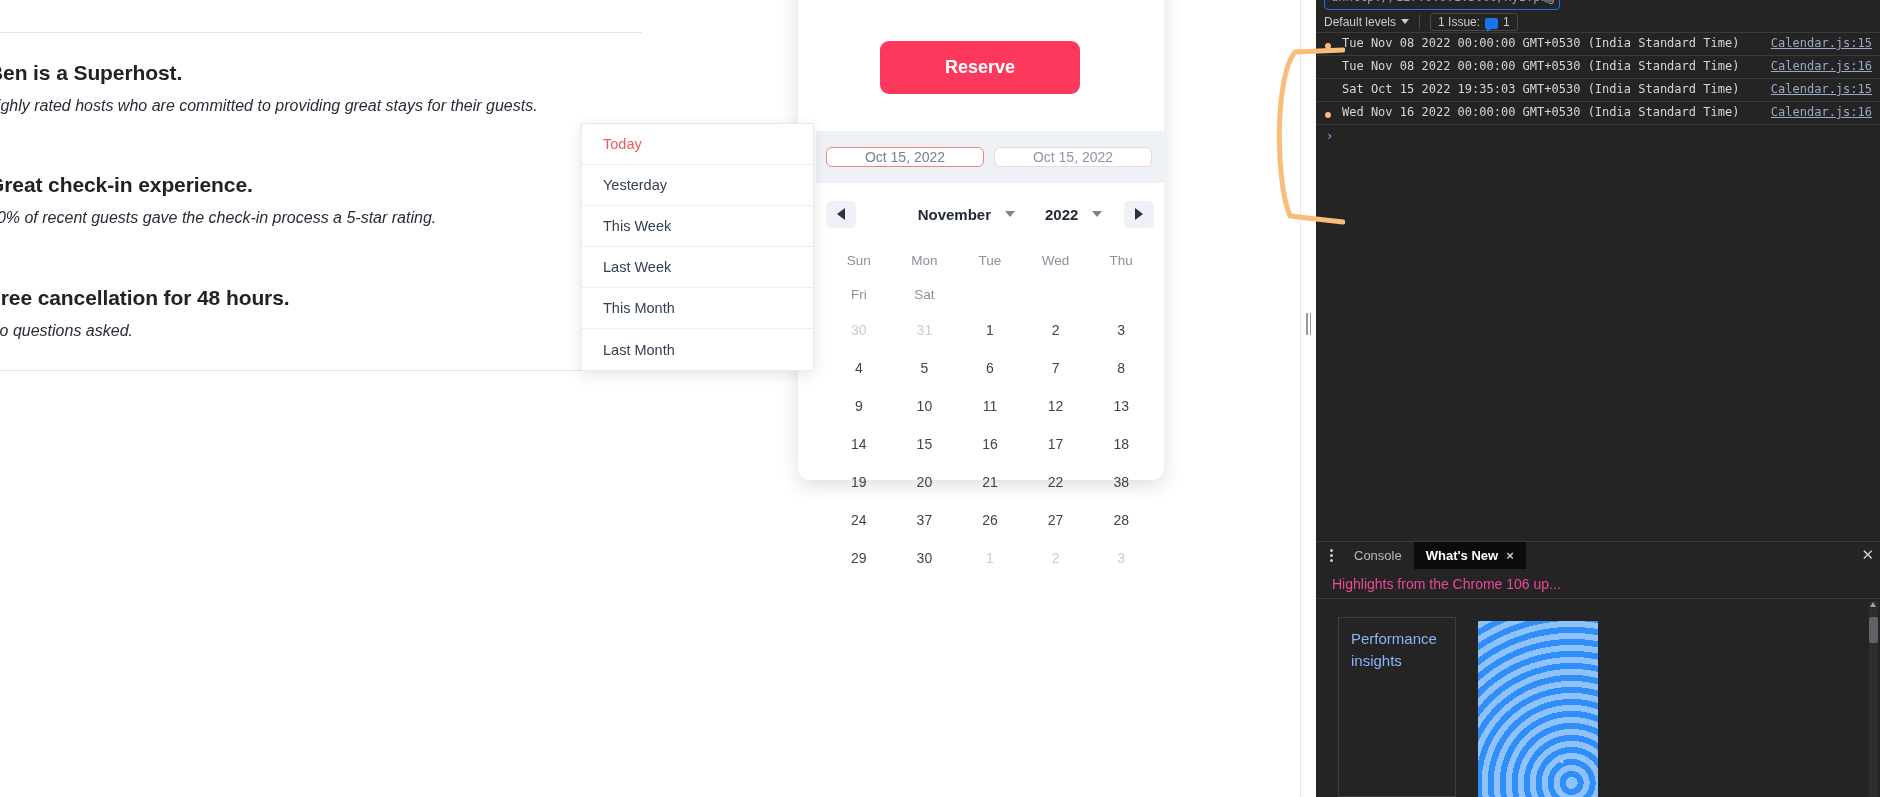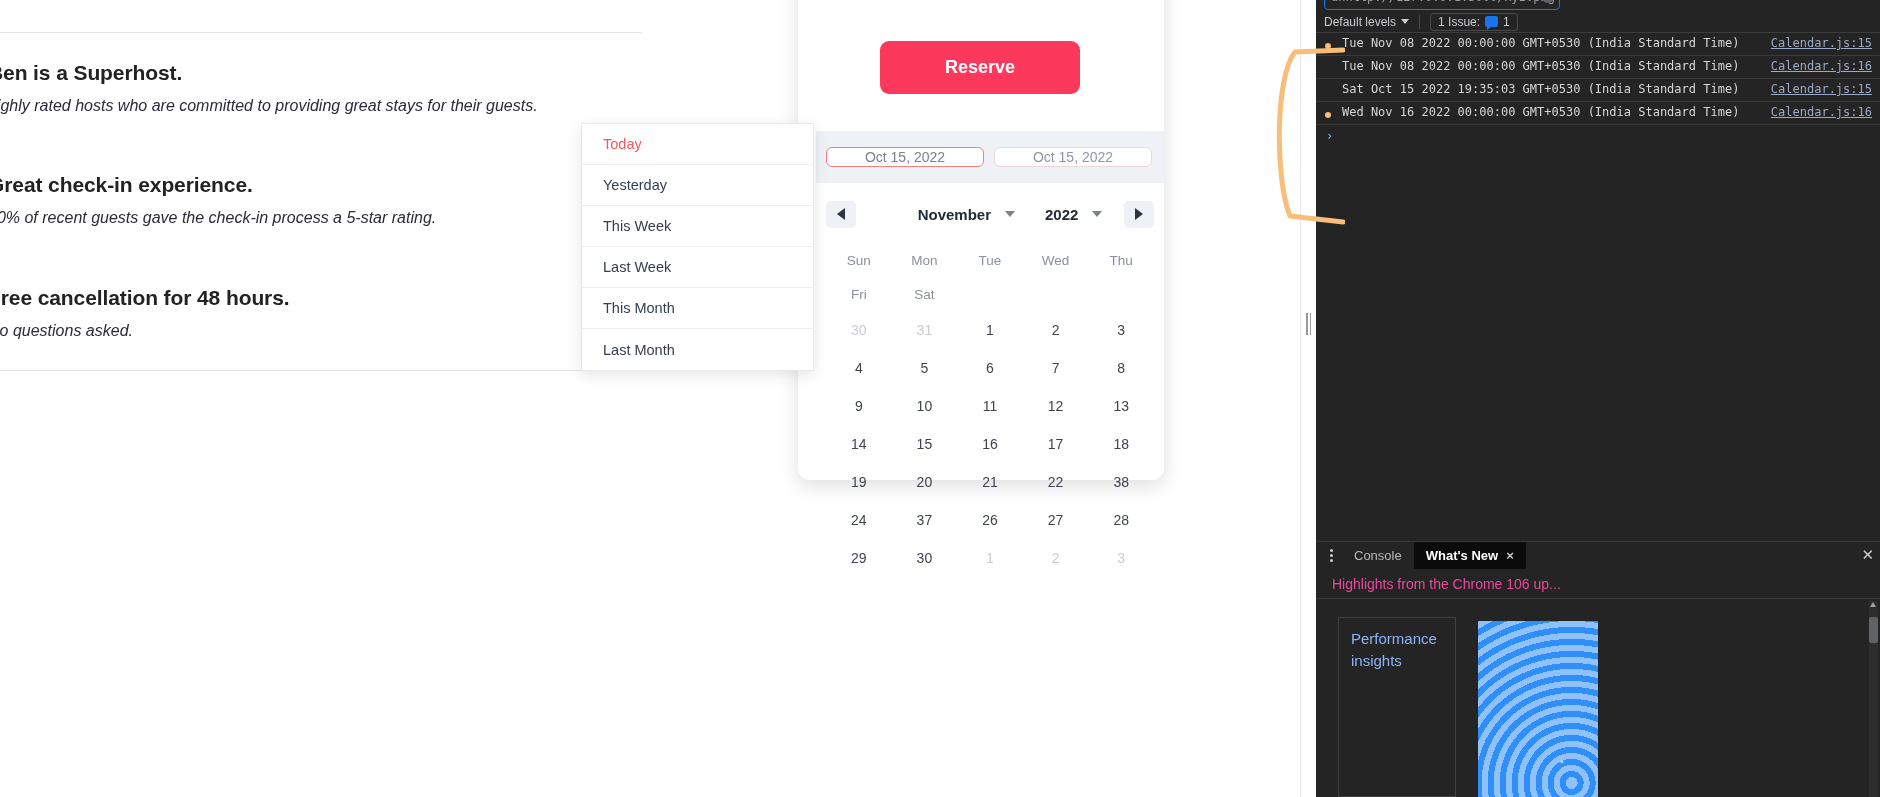--- a/index.html
+++ b/index.html
@@ -197,21 +197,21 @@
     display: flex; align-items: center; gap: 5px;
     margin-left: 8px; font-size: 12px; color: #c9ccd0; cursor: pointer;
   }
   .dt-levels .chev {
     width: 0; height: 0;
     border-left: 4px solid transparent; border-right: 4px solid transparent;
     border-top: 5px solid #c9ccd0;
   }
   .dt-sep { width: 1px; height: 14px; background: #4a4a4a; margin: 0 10px; }
   .dt-issue {
-    display: flex; align-items: center; gap: 5px;
+    display: flex; align-items: flex-end; gap: 5px;
     border: 1px solid #4a4a4a; border-radius: 3px;
     padding: 1px 7px; font-size: 12px; color: #c9ccd0; cursor: pointer;
   }
   .issue-glyph {
     width: 13px; height: 11px; background: #1a73e8; border-radius: 2px;
     position: relative;
   }
   .issue-glyph::after {
     content: ""; position: absolute; left: 2px; bottom: -3px;
     border-left: 4px solid #1a73e8; border-bottom: 3px solid transparent;

